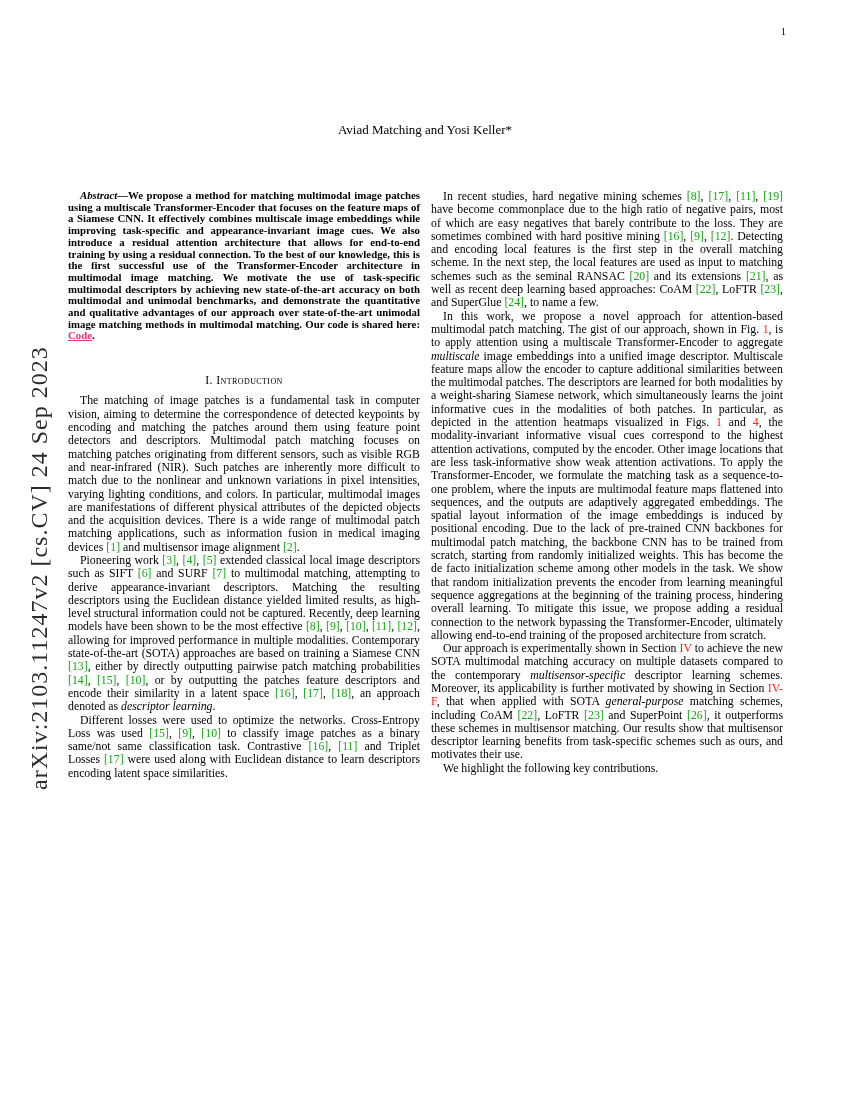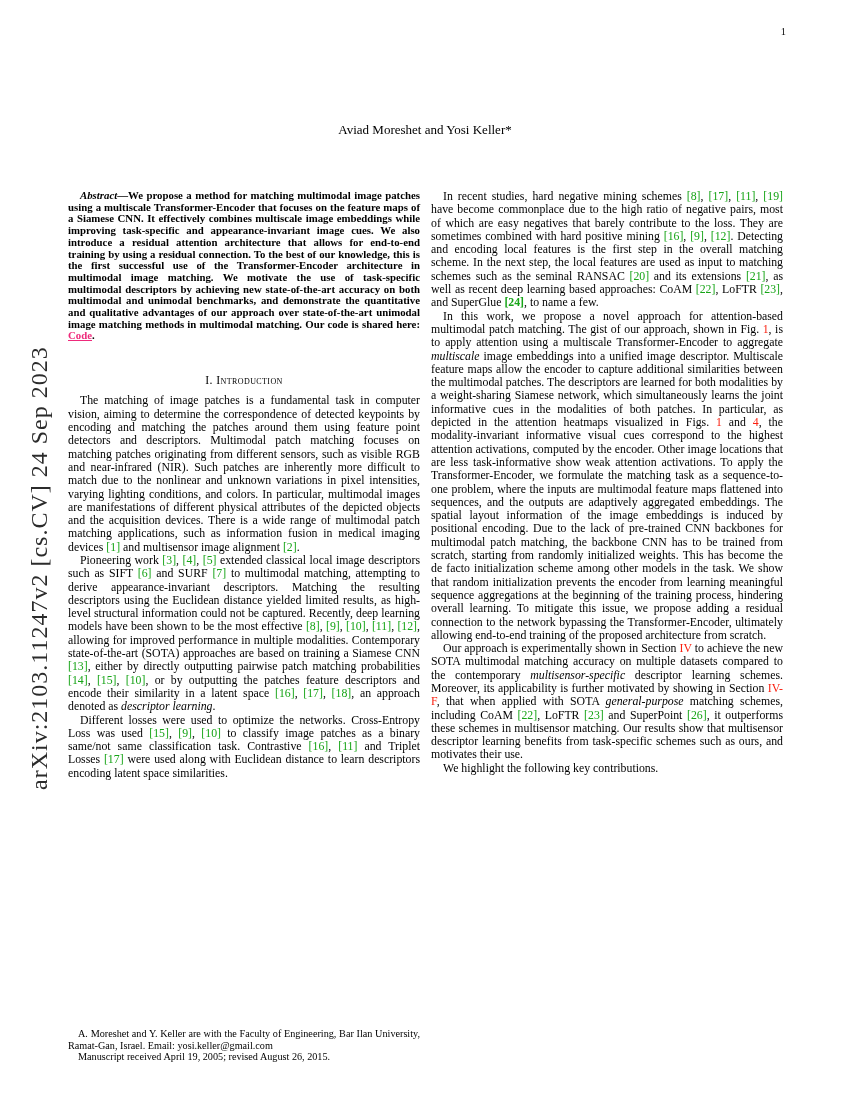--- a/index.html
+++ b/index.html
@@ -36,52 +36,48 @@
     text-align: center; text-indent: 0;
     font-variant: small-caps; font-weight: normal;
     font-size: 11.8px; letter-spacing: 0.4px;
     margin: 32px 0 7px 0;
   }
 
   .cite { color: var(--citation-green, #16a416); }
   .ref  { color: var(--ref-red, #fa1f0f); }
   .url  { color: var(--url-magenta, #ee2a7b); text-decoration: underline; }
   .it   { font-style: italic; margin-top: 29px; }
-  .bold { font-weight: bold; }
+  .bold { font-weight: normal; }
 
   .footnote {
     position: absolute; left: 68px; top: 1028px; width: 352px;
     font-size: 10.2px; line-height: 11.6px; text-align: justify;
   }
   .footnote p { text-indent: 10px; }
 </style>
 </head>
 <body>
 
 <div class="page">
 
   <div class="page-number">1</div>
 
   <div class="watermark">arXiv:2103.11247v2 [cs.CV] 24 Sep 2023</div>
 
-  <div class="authors">Aviad Moreshet and Yosi Keller*</div>
+  <div class="authors">Aviad Matching and Yosi Keller*</div>
 
   <div class="col col-left">
     <p class="abstract"><span class="it">Abstract</span>—We propose a method for matching multimodal image patches using a multiscale Transformer-Encoder that focuses on the feature maps of a Siamese CNN. It effectively combines multiscale image embeddings while improving task-specific and appearance-invariant image cues. We also introduce a residual attention architecture that allows for end-to-end training by using a residual connection. To the best of our knowledge, this is the first successful use of the Transformer-Encoder architecture in multimodal image matching. We motivate the use of task-specific multimodal descriptors by achieving new state-of-the-art accuracy on both multimodal and unimodal benchmarks, and demonstrate the quantitative and qualitative advantages of our approach over state-of-the-art unimodal image matching methods in multimodal matching. Our code is shared here: <span class="url">Code</span>.</p>
     <h2 class="section-heading">I. Introduction</h2>
     <p class="body-par">The matching of image patches is a fundamental task in computer vision, aiming to determine the correspondence of detected keypoints by encoding and matching the patches around them using feature point detectors and descriptors. Multimodal patch matching focuses on matching patches originating from different sensors, such as visible RGB and near-infrared (NIR). Such patches are inherently more difficult to match due to the nonlinear and unknown variations in pixel intensities, varying lighting conditions, and colors. In particular, multimodal images are manifestations of different physical attributes of the depicted objects and the acquisition devices. There is a wide range of multimodal patch matching applications, such as information fusion in medical imaging devices <span class="cite">[1]</span> and multisensor image alignment <span class="cite">[2]</span>.</p>
     <p class="body-par">Pioneering work <span class="cite">[3]</span>, <span class="cite">[4]</span>, <span class="cite">[5]</span> extended classical local image descriptors such as SIFT <span class="cite">[6]</span> and SURF <span class="cite">[7]</span> to multimodal matching, attempting to derive appearance-invariant descriptors. Matching the resulting descriptors using the Euclidean distance yielded limited results, as high-level structural information could not be captured. Recently, deep learning models have been shown to be the most effective <span class="cite">[8]</span>, <span class="cite">[9]</span>, <span class="cite">[10]</span>, <span class="cite">[11]</span>, <span class="cite">[12]</span>, allowing for improved performance in multiple modalities. Contemporary state-of-the-art (SOTA) approaches are based on training a Siamese CNN <span class="cite">[13]</span>, either by directly outputting pairwise patch matching probabilities <span class="cite">[14]</span>, <span class="cite">[15]</span>, <span class="cite">[10]</span>, or by outputting the patches feature descriptors and encode their similarity in a latent space <span class="cite">[16]</span>, <span class="cite">[17]</span>, <span class="cite">[18]</span>, an approach denoted as <span class="it">descriptor learning</span>.</p>
     <p class="body-par">Different losses were used to optimize the networks. Cross-Entropy Loss was used <span class="cite">[15]</span>, <span class="cite">[9]</span>, <span class="cite">[10]</span> to classify image patches as a binary same/not same classification task. Contrastive <span class="cite">[16]</span>, <span class="cite">[11]</span> and Triplet Losses <span class="cite">[17]</span> were used along with Euclidean distance to learn descriptors encoding latent space similarities.</p>
   </div>
 
   <div class="col col-right">
     <p class="body-par">In recent studies, hard negative mining schemes <span class="cite">[8]</span>, <span class="cite">[17]</span>, <span class="cite">[11]</span>, <span class="cite">[19]</span> have become commonplace due to the high ratio of negative pairs, most of which are easy negatives that barely contribute to the loss. They are sometimes combined with hard positive mining <span class="cite">[16]</span>, <span class="cite">[9]</span>, <span class="cite">[12]</span>. Detecting and encoding local features is the first step in the overall matching scheme. In the next step, the local features are used as input to matching schemes such as the seminal RANSAC <span class="cite">[20]</span> and its extensions <span class="cite">[21]</span>, as well as recent deep learning based approaches: CoAM <span class="cite">[22]</span>, LoFTR <span class="cite">[23]</span>, and SuperGlue <span class="cite bold">[24]</span>, to name a few.</p>
     <p class="body-par">In this work, we propose a novel approach for attention-based multimodal patch matching. The gist of our approach, shown in Fig. <span class="ref">1</span>, is to apply attention using a multiscale Transformer-Encoder to aggregate <span class="it">multiscale</span> image embeddings into a unified image descriptor. Multiscale feature maps allow the encoder to capture additional similarities between the multimodal patches. The descriptors are learned for both modalities by a weight-sharing Siamese network, which simultaneously learns the joint informative cues in the modalities of both patches. In particular, as depicted in the attention heatmaps visualized in Figs. <span class="ref">1</span> and <span class="ref">4</span>, the modality-invariant informative visual cues correspond to the highest attention activations, computed by the encoder. Other image locations that are less task-informative show weak attention activations. To apply the Transformer-Encoder, we formulate the matching task as a sequence-to-one problem, where the inputs are multimodal feature maps flattened into sequences, and the outputs are adaptively aggregated embeddings. The spatial layout information of the image embeddings is induced by positional encoding. Due to the lack of pre-trained CNN backbones for multimodal patch matching, the backbone CNN has to be trained from scratch, starting from randomly initialized weights. This has become the de facto initialization scheme among other models in the task. We show that random initialization prevents the encoder from learning meaningful sequence aggregations at the beginning of the training process, hindering overall learning. To mitigate this issue, we propose adding a residual connection to the network bypassing the Transformer-Encoder, ultimately allowing end-to-end training of the proposed architecture from scratch.</p>
     <p class="body-par">Our approach is experimentally shown in Section <span class="ref">IV</span> to achieve the new SOTA multimodal matching accuracy on multiple datasets compared to the contemporary <span class="it">multisensor-specific</span> descriptor learning schemes. Moreover, its applicability is further motivated by showing in Section <span class="ref">IV-F</span>, that when applied with SOTA <span class="it">general-purpose</span> matching schemes, including CoAM <span class="cite">[22]</span>, LoFTR <span class="cite">[23]</span> and SuperPoint <span class="cite">[26]</span>, it outperforms these schemes in multisensor matching. Our results show that multisensor descriptor learning benefits from task-specific schemes such as ours, and motivates their use.</p>
     <p class="body-par">We highlight the following key contributions.</p>
   </div>
 
-  <div class="footnote">
-    <p>A. Moreshet and Y. Keller are with the Faculty of Engineering, Bar Ilan University, Ramat-Gan, Israel. Email: yosi.keller@gmail.com</p>
-    <p>Manuscript received April 19, 2005; revised August 26, 2015.</p>
-  </div>
 
 </div>
 
 </body></html>

